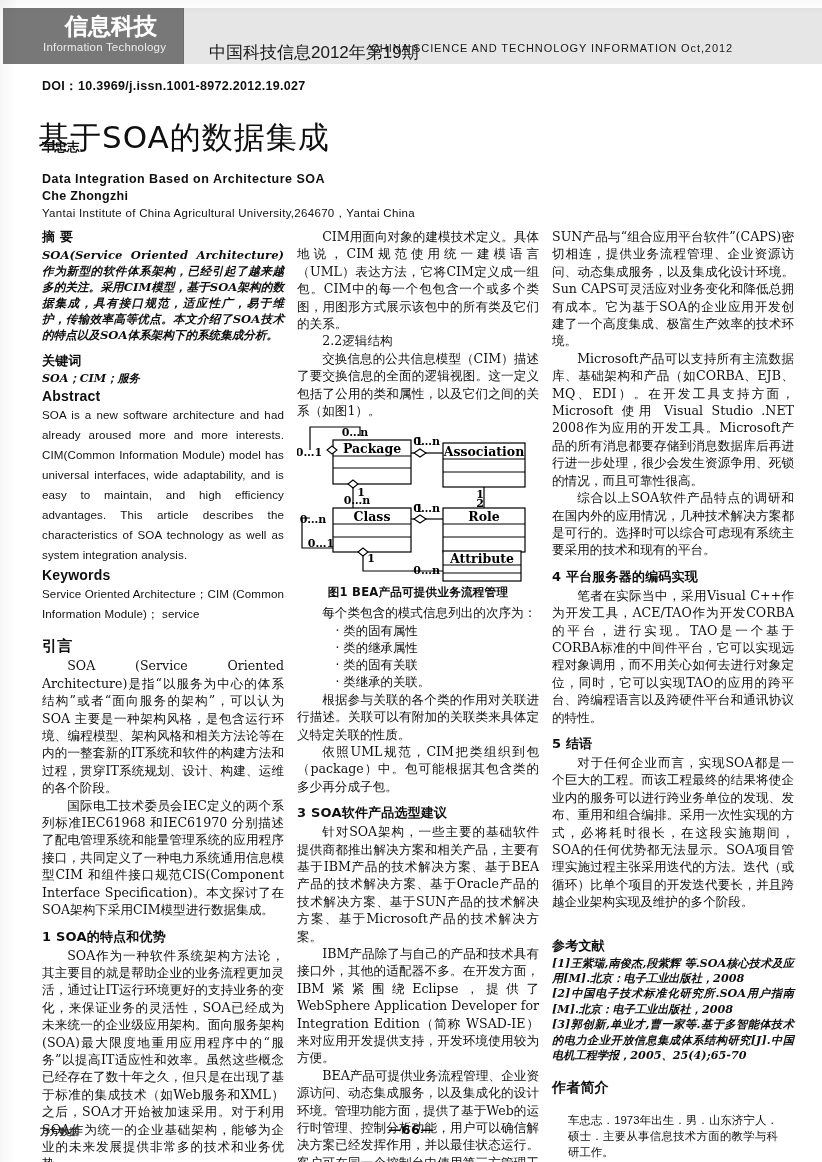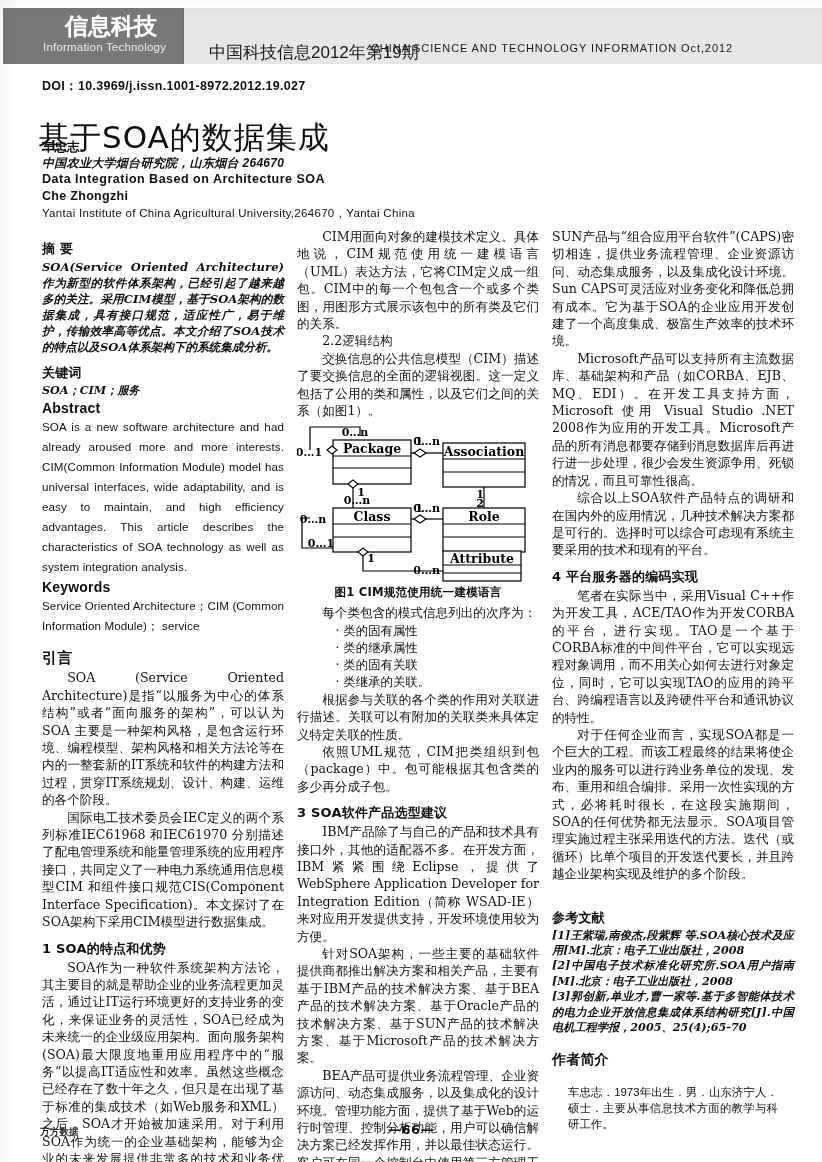--- a/index.html
+++ b/index.html
@@ -158,21 +158,21 @@
   .col-2 { left: 297px; }
   .col-3 { left: 552px; }
 
   .h-cn {
     font-family: "DejaVu Sans", sans-serif;
     font-size: 13px;
     font-weight: 700;
     margin: 9px 0 1px 0;
     letter-spacing: .2px;
   }
-  .h-cn.first { margin-top: 12px; }
+  .h-cn.first { margin-top: 0; }
   .h-en {
     font-size: 14px;
     font-weight: 700;
     margin: 2px 0 1px 0;
     letter-spacing: .2px;
   }
   .p-cn {
     font-family: "DejaVu Serif", "DejaVu Sans", serif;
     font-size: 12.6px;
     line-height: 17.4px;
@@ -295,21 +295,20 @@
     <div class="band-grey-mid"></div>
     <div class="logo-cn">信息科技</div>
     <div class="logo-en">Information Technology</div>
     <div class="hdr-cn">中国科技信息2012年第19期</div>
     <div class="hdr-en">CHINA SCIENCE AND TECHNOLOGY INFORMATION Oct,2012</div>
   </div>
 
   <div class="doi">DOI：10.3969/j.issn.1001-8972.2012.19.027</div>
   <h1 class="title-cn">基于SOA的数据集成</h1>
   <div class="author-cn">车忠志</div>
-  <div class="affil-cn">中国农业大学烟台研究院，山东烟台 264670</div>
   <div class="title-en">Data Integration Based on Architecture SOA</div>
   <div class="author-en">Che Zhongzhi</div>
   <div class="affil-en">Yantai Institute of China Agricultural University,264670，Yantai China</div>
 
   <div class="col col-1">
     <div class="h-cn first">摘 要</div>
     <p class="p-cn-italic">SOA(Service Oriented Architecture)作为新型的软件体系架构，已经引起了越来越多的关注。采用CIM模型，基于SOA架构的数据集成，具有接口规范，适应性广，易于维护，传输效率高等优点。本文介绍了SOA技术的特点以及SOA体系架构下的系统集成分析。</p>
     <div class="h-cn">关键词</div>
     <p class="p-italic-small">SOA；CIM；服务</p>
     <div class="h-en">Abstract</div>
@@ -396,47 +395,48 @@
         <text class="uml-mult" x="16" y="100" text-anchor="middle">0…n</text>
         <text class="uml-mult" x="24" y="124" text-anchor="middle">0…1</text>
         <text class="uml-mult" x="122" y="89" text-anchor="middle">1</text>
         <text class="uml-mult" x="143" y="89" text-anchor="end">0…n</text>
         <text class="uml-mult" x="183" y="75" text-anchor="middle">1</text>
         <text class="uml-mult" x="183" y="84" text-anchor="middle">2</text>
         <text class="uml-mult" x="74" y="139" text-anchor="middle">1</text>
         <text class="uml-mult" x="143" y="151" text-anchor="end">0…n</text>
       </svg>
     </div>
-    <div class="fig-cap">图1 CIM规范使用统一建模语言</div>
+    <div class="fig-cap">图1 BEA产品可提供业务流程管理</div>
 
     <p class="p-cn indent">每个类包含的模式信息列出的次序为：</p>
     <ul class="bullets">
       <li>类的固有属性</li>
       <li>类的继承属性</li>
       <li>类的固有关联</li>
       <li>类继承的关联。</li>
     </ul>
     <p class="p-cn indent">根据参与关联的各个类的作用对关联进行描述。关联可以有附加的关联类来具体定义特定关联的性质。</p>
     <p class="p-cn indent">依照UML规范，CIM把类组织到包（package）中。包可能根据其包含类的多少再分成子包。</p>
 
     <div class="h-cn">3 SOA软件产品选型建议</div>
+    <p class="p-cn indent">针对SOA架构，一些主要的基础软件提供商都推出解决方案和相关产品，主要有基于IBM产品的技术解决方案、基于BEA产品的技术解决方案、基于Oracle产品的技术解决方案、基于SUN产品的技术解决方案、基于Microsoft产品的技术解决方案。</p>
     <p class="p-cn indent">IBM产品除了与自己的产品和技术具有接口外，其他的适配器不多。在开发方面，IBM紧紧围绕Eclipse，提供了WebSphere Application Developer for Integration Edition（简称 WSAD-IE）来对应用开发提供支持，开发环境使用较为方便。</p>
-    <p class="p-cn indent">针对SOA架构，一些主要的基础软件提供商都推出解决方案和相关产品，主要有基于IBM产品的技术解决方案、基于BEA产品的技术解决方案、基于Oracle产品的技术解决方案、基于SUN产品的技术解决方案、基于Microsoft产品的技术解决方案。</p>
     <p class="p-cn indent">BEA产品可提供业务流程管理、企业资源访问、动态集成服务，以及集成化的设计环境。管理功能方面，提供了基于Web的运行时管理、控制分析功能，用户可以确信解决方案已经发挥作用，并以最佳状态运行。客户可在同一个控制台中使用第三方管理工具。</p>
 
   </div>
 
   <div class="col col-3">
     <p class="p-cn">SUN产品与“组合应用平台软件”(CAPS)密切相连，提供业务流程管理、企业资源访问、动态集成服务，以及集成化设计环境。Sun CAPS可灵活应对业务变化和降低总拥有成本。它为基于SOA的企业应用开发创建了一个高度集成、极富生产效率的技术环境。</p>
     <p class="p-cn indent">Microsoft产品可以支持所有主流数据库、基础架构和产品（如CORBA、EJB、MQ、EDI）。在开发工具支持方面，Microsoft 使用 Visual Studio .NET 2008作为应用的开发工具。Microsoft产品的所有消息都要存储到消息数据库后再进行进一步处理，很少会发生资源争用、死锁的情况，而且可靠性很高。</p>
     <p class="p-cn indent">综合以上SOA软件产品特点的调研和在国内外的应用情况，几种技术解决方案都是可行的。选择时可以综合可虑现有系统主要采用的技术和现有的平台。</p>
 
     <div class="h-cn">4 平台服务器的编码实现</div>
     <p class="p-cn indent">笔者在实际当中，采用Visual C++作为开发工具，ACE/TAO作为开发CORBA的平台，进行实现。TAO是一个基于CORBA标准的中间件平台，它可以实现远程对象调用，而不用关心如何去进行对象定位，同时，它可以实现TAO的应用的跨平台、跨编程语言以及跨硬件平台和通讯协议的特性。</p>
 
+    <div class="h-cn">5 结语</div>
     <p class="p-cn indent">对于任何企业而言，实现SOA都是一个巨大的工程。而该工程最终的结果将使企业内的服务可以进行跨业务单位的发现、发布、重用和组合编排。采用一次性实现的方式，必将耗时很长，在这段实施期间，SOA的任何优势都无法显示。SOA项目管理实施过程主张采用迭代的方法。迭代（或循环）比单个项目的开发迭代要长，并且跨越企业架构实现及维护的多个阶段。</p>
 
     <div class="h-cn" style="margin-top:26px">参考文献</div>
     <p class="p-italic-small">[1]王紫瑞,南俊杰,段紫辉 等.SOA核心技术及应用[M].北京：电子工业出版社，2008</p>
     <p class="p-italic-small">[2]中国电子技术标准化研究所.SOA用户指南[M].北京：电子工业出版社，2008</p>
     <p class="p-italic-small">[3]郭创新,单业才,曹一家等.基于多智能体技术的电力企业开放信息集成体系结构研究[J].中国电机工程学报，2005、25(4);65-70</p>
 
     <div class="h-cn" style="font-size:14px;margin-top:16px">作者简介</div>
     <p class="p-small">车忠志．1973年出生．男．山东济宁人．硕士．主要从事信息技术方面的教学与科研工作。</p>
   </div>

